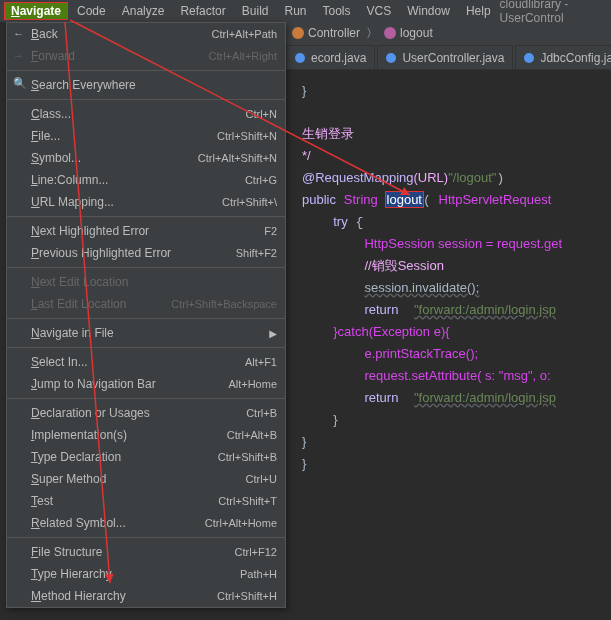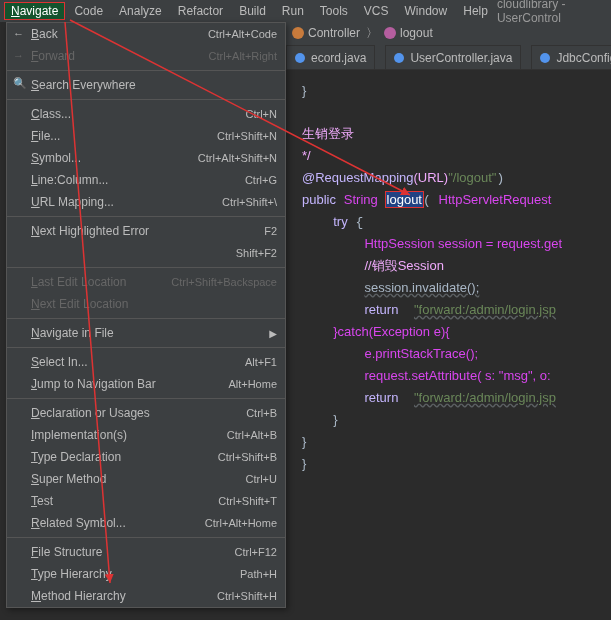--- a/index.html
+++ b/index.html
@@ -1,36 +1,36 @@
 <!DOCTYPE html>
 <html><head>
 <meta charset="utf-8">
 <style>
   * { margin: 0; padding: 0; box-sizing: border-box; font-family: "Segoe UI", Arial, sans-serif; }
   body { width: 611px; height: 620px; background: #2b2b2b; color: #bbb; overflow: hidden; position: relative; font-size: 12px; }
   .menubar { display: flex; align-items: center; height: 22px; background: #3c3f41; color: #bbb; padding: 0 4px; gap: 2px; }
   .menubar .mi { padding: 2px 7px; cursor: default; }
-  .menubar .mi.active { background: #14532d; color: #fff; }
+  .menubar .mi.active { background: #4d7c0f; color: #fff; font-weight: bold; }
   .menubar .title { margin-left: auto; margin-right: 6px; color: #999; }
   .underl { text-decoration: underline; }
   .dropdown { position: absolute; left: 6px; top: 22px; width: 280px; background: #3c3f41; border: 1px solid #555; box-shadow: 2px 2px 6px rgba(0,0,0,.4); z-index: 10; }
   .row { display: flex; align-items: center; height: 22px; padding: 0 8px 0 24px; position: relative; color: #bbb; }
   .row.disabled { color: #666; }
   .row .sc { margin-left: auto; font-size: 11px; }
   .row .arrow { margin-left: auto; font-size: 10px; }
   .sep { height: 1px; background: #555; margin: 3px 0; }
   .row .pre { position: absolute; left: 6px; top: 3px; font-size: 11px; }
   .boxed { outline: 1px solid #d33; outline-offset: -1px; }
   .breadcrumb { position: absolute; left: 286px; top: 22px; right: 0; height: 22px; display: flex; align-items: center; background: #3c3f41; color: #bbb; padding: 0 6px; gap: 6px; }
   .crumb { display: flex; align-items: center; gap: 4px; }
   .crumb .ic { width: 12px; height: 12px; border-radius: 50%; display: inline-block; }
   .ic-c { background: #c87b3c; }
   .ic-m { background: #b55e9f; }
   .tabs { position: absolute; left: 286px; top: 44px; right: 0; height: 26px; display: flex; align-items: flex-end; background: #3c3f41; border-bottom: 1px solid #323232; }
-  .tab { height: 24px; display: flex; align-items: center; gap: 6px; padding: 0 8px; background: #3c3f41; color: #bbb; border: 1px solid #323232; border-bottom: none; margin-right: 10px; }
+  .tab { height: 24px; display: flex; align-items: center; gap: 6px; padding: 0 8px; background: #3c3f41; color: #bbb; border: 1px solid #323232; border-bottom: none; margin-right: 2px; }
   .tab .dot { width: 10px; height: 10px; border-radius: 50%; background: #5394ec; display: inline-block; }
   .editor { position: absolute; left: 286px; top: 70px; right: 0; bottom: 0; background: #2b2b2b; font-family: Consolas, "Courier New", monospace; font-size: 13px; line-height: 21px; padding: 10px 8px 10px 16px; color: #a9b7c6; white-space: pre; overflow: hidden; }
   .gut { position: absolute; left: 290px; top: 165px; width: 16px; height: 16px; background: #6b8e23; border-radius: 50%; font-size: 10px; color: #2b2b2b; text-align: center; line-height: 16px; }
   .c-kw { color: #c4b5fd; }
   .c-str { color: #6a8759; }
   .c-ann { color: #c4b5fd; }
   .c-cmt { color: #f0abfc; }
   .c-fn { color: #ffc66d; }
   .c-id { color: #d946ef; }
   .sel { background: #214283; color: #fff; outline: 1px solid #d33; padding: 0 1px; }
@@ -51,21 +51,21 @@
   <span class="mi">VCS</span>
   <span class="mi">Window</span>
   <span class="mi">Help</span>
   <span class="title">cloudlibrary - UserControl</span>
 </div>
 
 <div class="dropdown" id="dd">
     <div class="row">
       <span class="pre">←</span>
       <span><span class="underl">B</span>ack</span>
-      <span class="sc">Ctrl+Alt+Code</span>
+      <span class="sc">Ctrl+Alt+Path</span>
     </div>
     <div class="row disabled">
       <span class="pre">→</span>
       <span><span class="underl">F</span>orward</span>
       <span class="sc">Ctrl+Alt+Right</span>
     </div>
     <div class="sep"></div>
     <div class="row">
       <span class="pre">🔍</span>
       <span><span class="underl">S</span>earch Everywhere</span>
@@ -90,29 +90,30 @@
     <div class="row">
       <span><span class="underl">U</span>RL Mapping...</span>
       <span class="sc">Ctrl+Shift+\</span>
     </div>
     <div class="sep"></div>
     <div class="row">
       <span><span class="underl">N</span>ext Highlighted Error</span>
       <span class="sc">F2</span>
     </div>
     <div class="row">
+      <span><span class="underl">P</span>revious Highlighted Error</span>
       <span class="sc">Shift+F2</span>
     </div>
     <div class="sep"></div>
+    <div class="row disabled">
+      <span><span class="underl">N</span>ext Edit Location</span>
+    </div>
     <div class="row disabled">
       <span><span class="underl">L</span>ast Edit Location</span>
       <span class="sc">Ctrl+Shift+Backspace</span>
-    </div>
-    <div class="row disabled">
-      <span><span class="underl">N</span>ext Edit Location</span>
     </div>
     <div class="sep"></div>
     <div class="row">
       <span><span class="underl">N</span>avigate in File</span>
       <span class="arrow">▶</span>
     </div>
     <div class="sep"></div>
     <div class="row">
       <span><span class="underl">S</span>elect In...</span>
       <span class="sc">Alt+F1</span>

